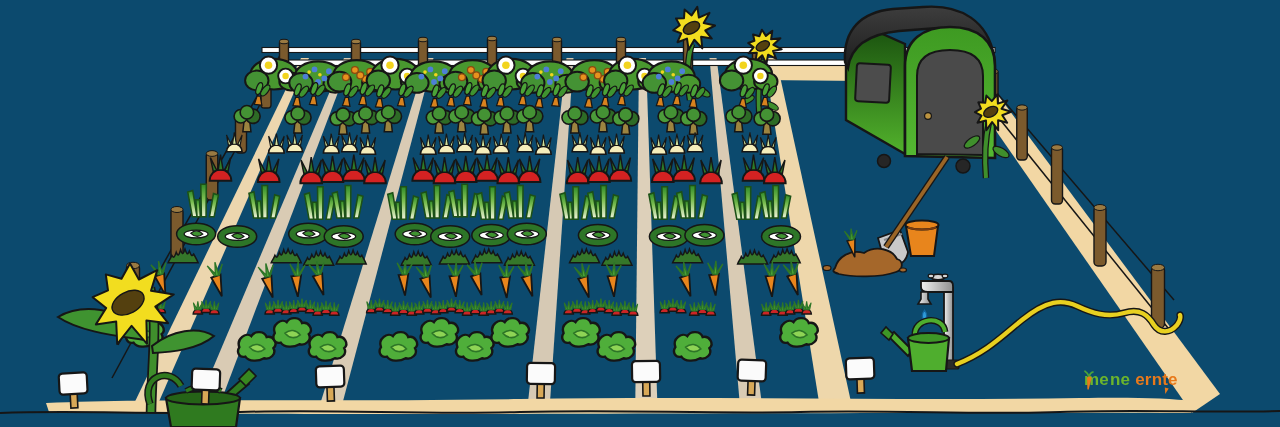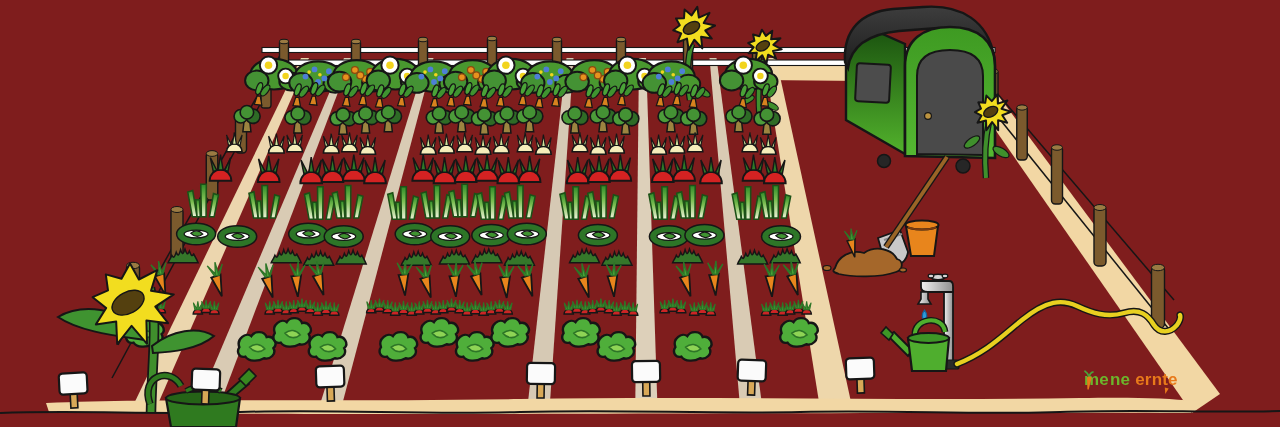--- a/index.html
+++ b/index.html
@@ -1,16 +1,16 @@
 <!DOCTYPE html>
 <html style="--logo-green: #6cb52c; --logo-orange: #e8791a;"><head>
 <meta charset="utf-8">
 <style>
   html,body{margin:0;padding:0;background:#ffffff;}
-  .stage{position:relative;width:1280px;height:427px;background:#7f1d1d;overflow:hidden;
+  .stage{position:relative;width:1280px;height:427px;background:#0c4a6e;overflow:hidden;
          font-family:"Liberation Sans",sans-serif;}
   .stage svg{position:absolute;left:0;top:0;}
   .logo{position:absolute;left:1084px;top:370px;font-weight:bold;font-size:17px;
         letter-spacing:.2px;white-space:nowrap;user-select:none;}
   .logo .lg{color:var(--logo-green,#6cb52c);}
   .logo .lo{color:var(--logo-orange,#e8791a);}
   .logo .i-carrot{display:inline-block;vertical-align:-3px;margin:0 0.5px;}
   .logo .tmark{position:relative;display:inline-block;}
   .logo .tmark::after{content:"";position:absolute;left:1.5px;bottom:-4px;width:0;height:0;
         border-left:2.5px solid transparent;border-right:2.5px solid transparent;

